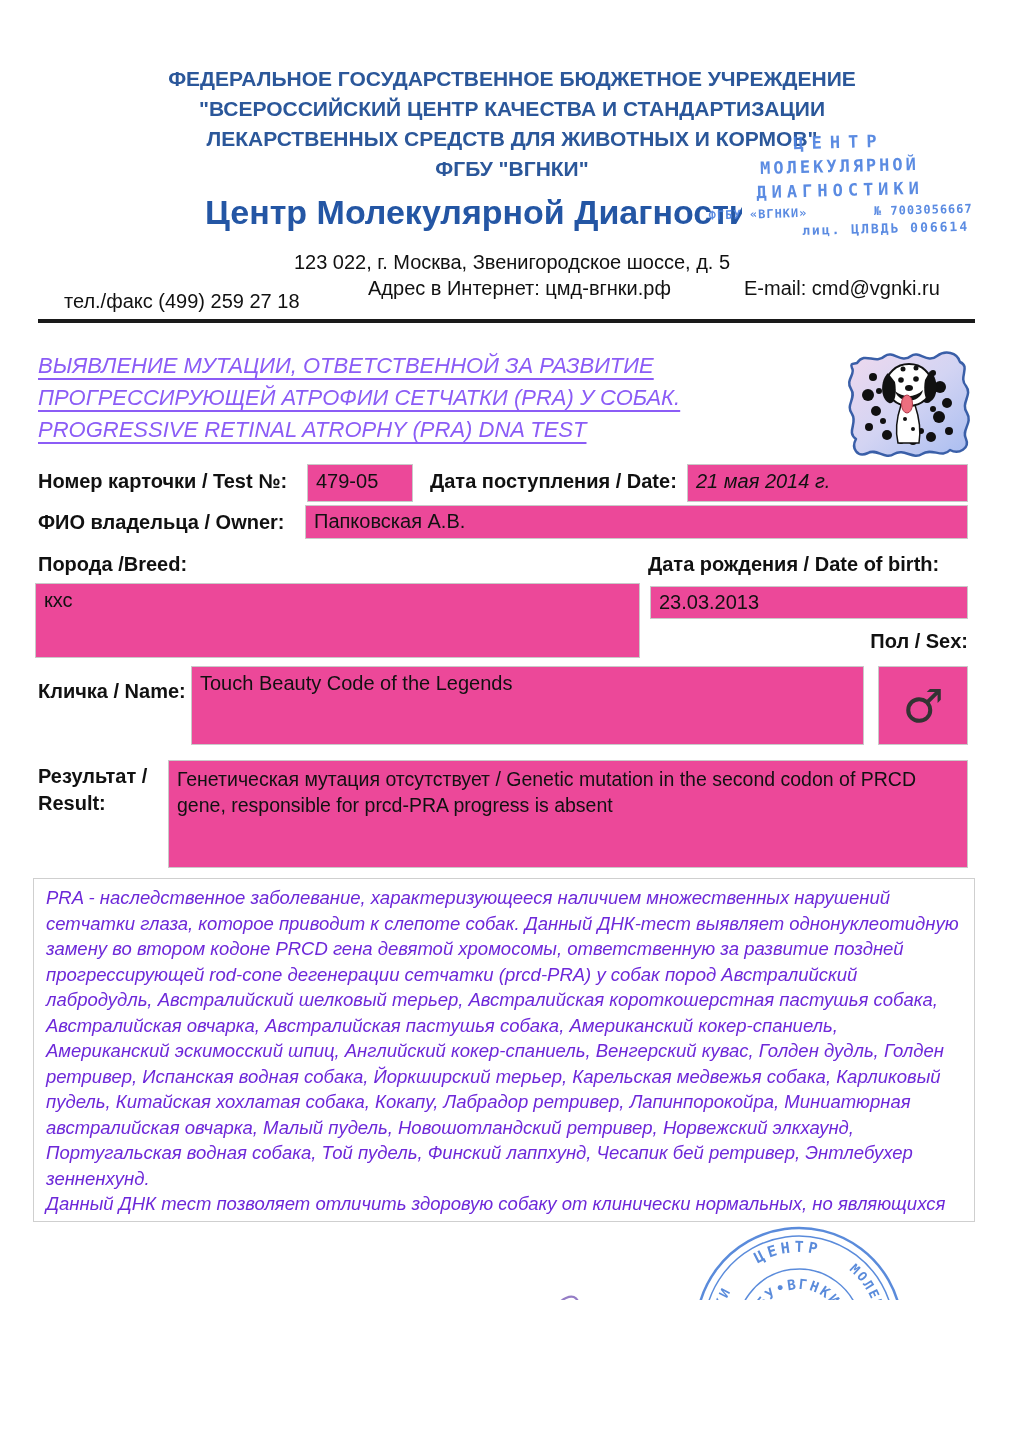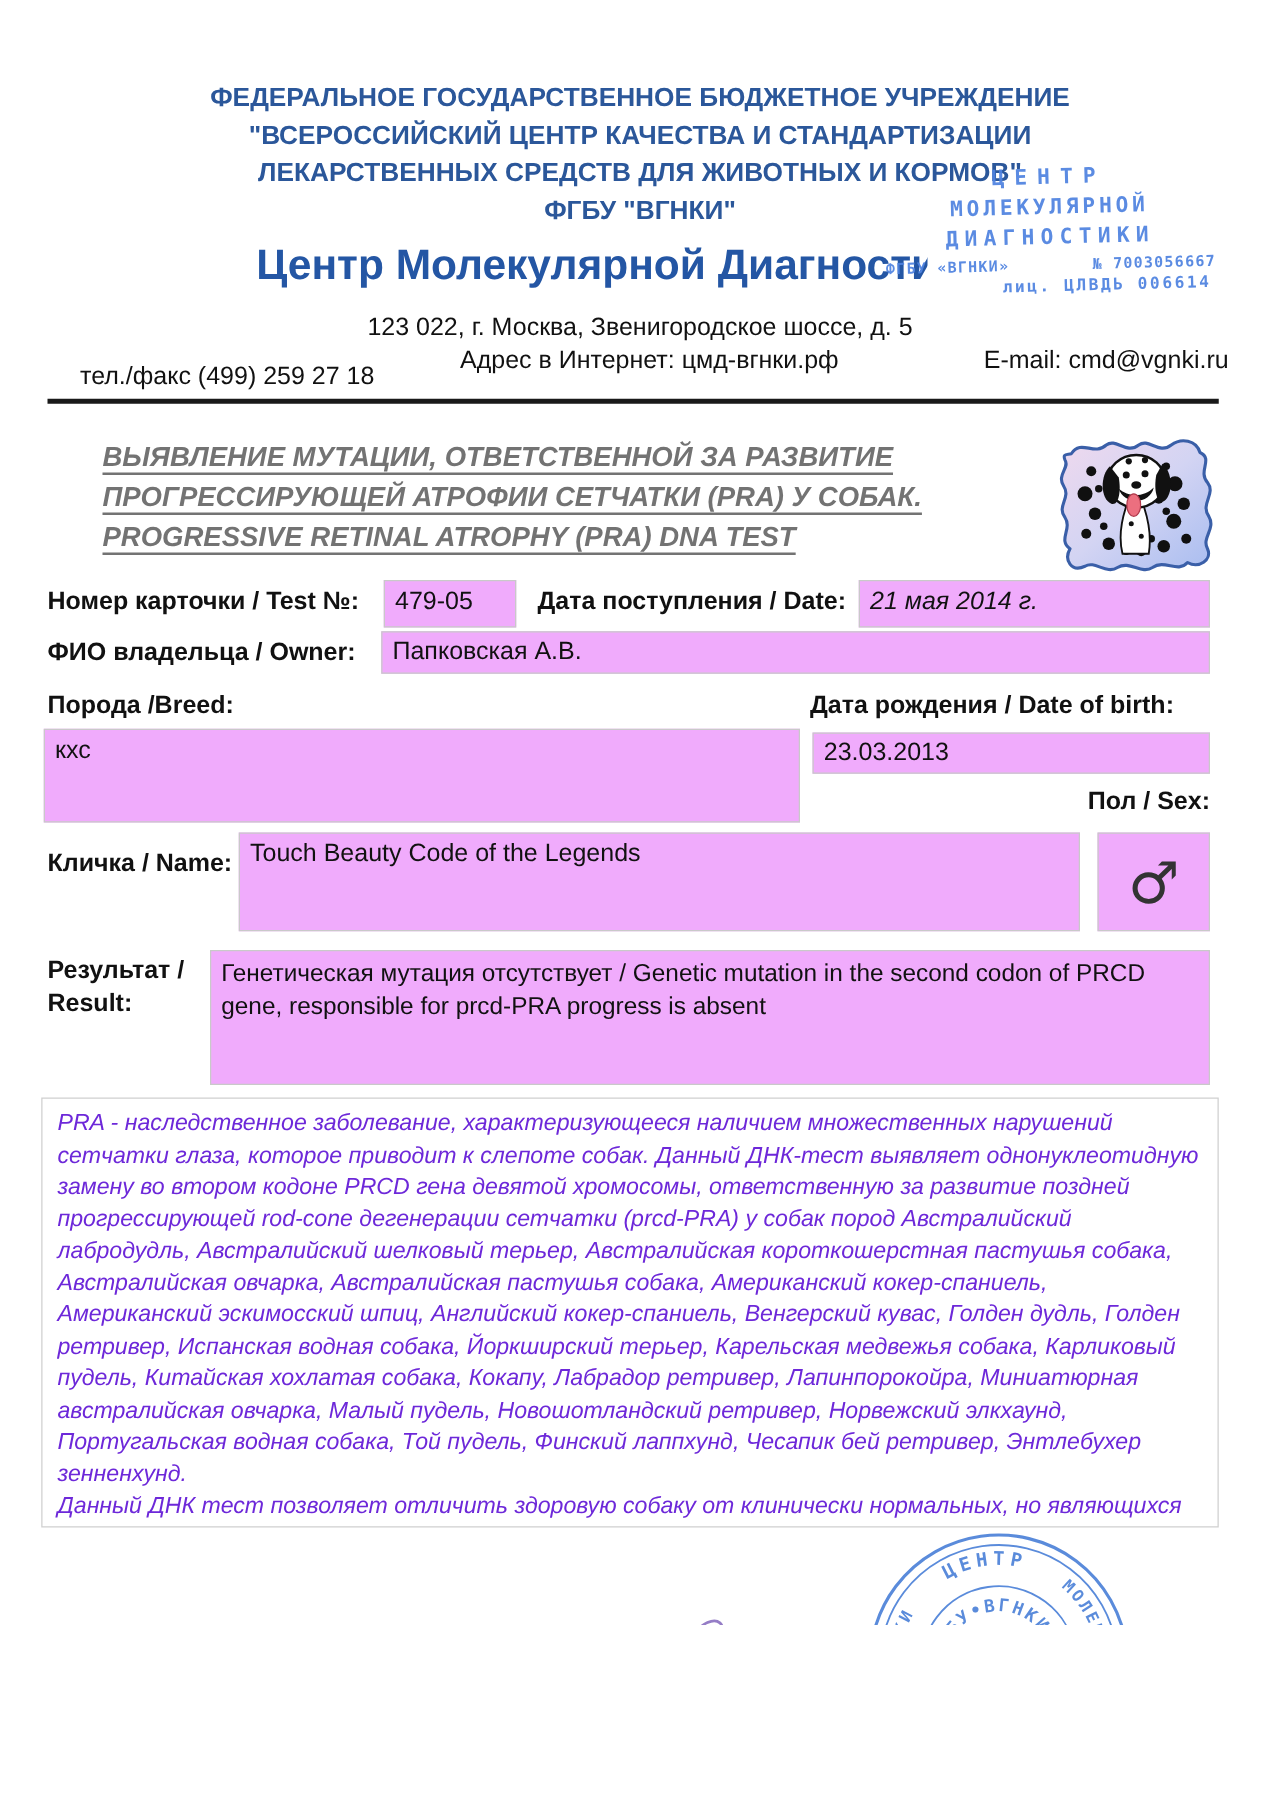--- a/index.html
+++ b/index.html
@@ -18,33 +18,33 @@
        text-align:center;transform:rotate(-1.5deg);opacity:.93;}
   .cs-l1{font-size:17px;letter-spacing:8px;}
   .cs-l2{font-size:17px;letter-spacing:3px;margin-top:4px;}
   .cs-l3{font-size:17px;letter-spacing:5px;margin-top:4px;}
   .cs-l4{display:flex;justify-content:space-between;font-size:12px;letter-spacing:1px;margin-top:5px;padding:0 2px;}
   .cs-l5{font-size:13px;letter-spacing:2px;text-align:right;margin-top:3px;padding-right:6px;}
 
   .address{position:absolute;top:251px;left:0;width:100%;text-align:center;font-size:20px;}
   .contact-phone{position:absolute;top:290px;left:64px;font-size:20px;}
   .contact-web{position:absolute;top:277px;left:368px;font-size:20px;}
-  .contact-email{position:absolute;top:277px;left:744px;font-size:20px;margin-left:43px;}
+  .contact-email{position:absolute;top:277px;left:744px;font-size:20px;}
 
   .divider{position:absolute;top:319px;left:38px;width:937px;height:4px;background:#1a1a1a;}
 
   
-  .test-title{position:absolute;top:350px;left:38px;font-size:22px;font-weight:bold;
-       font-style:italic;color:#737373;line-height:32px;margin-left:44px;}
+  .test-title{position:absolute;top:350px;left:38px;font-size:22px;font-weight:normal;
+       font-style:italic;color:#8b5cf6;line-height:32px;}
   .t-line{display:inline-block;text-decoration:underline;text-decoration-thickness:2px;text-underline-offset:5px;}
   .dalmatian{position:absolute;top:346px;left:843px;}
 
   
   .lbl{position:absolute;font-weight:bold;font-size:20px;white-space:nowrap;}
-  .box{position:absolute;border:1px solid #c9c9c9;background:#f0abfc;font-size:20px;
+  .box{position:absolute;border:1px solid #c9c9c9;background:#ec4899;font-size:20px;
        padding:5px 8px;box-sizing:border-box;overflow:hidden;}
   .sex-box{display:flex;align-items:center;justify-content:center;}
   .sex-glyph{font-size:46px;font-weight:400;color:#333;font-family:"DejaVu Sans",sans-serif;}
 
   
   .desc-box{position:absolute;top:878px;left:33px;width:942px;height:344px;
        border:1px solid #cfcfcf;box-sizing:border-box;padding:6px 12px;
        font-style:italic;font-size:18.5px;line-height:25.5px;color:#6d28d9;overflow:hidden;}
   .desc-box p{margin:0;}
 

